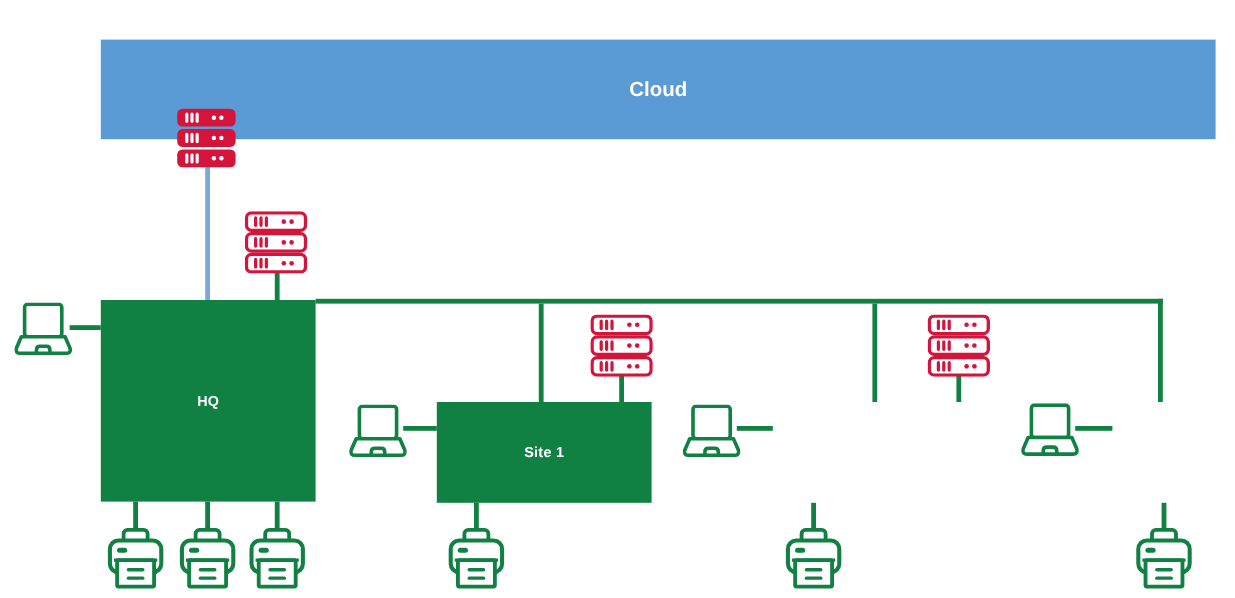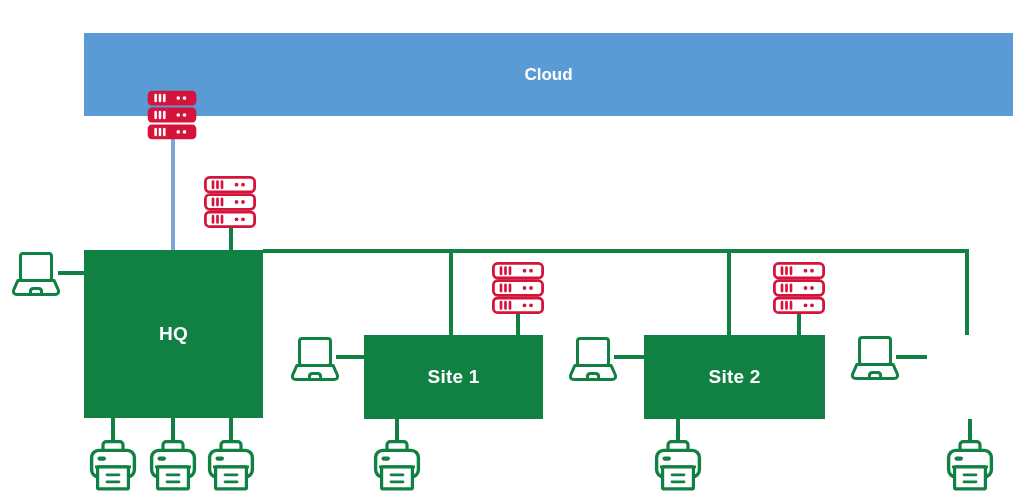--- a/index.html
+++ b/index.html
@@ -9,21 +9,21 @@
     --lblue:#7CA7DB;
   }
   html,body{margin:0;padding:0;background:#fff;}
   .canvas{
     position:relative;width:1029px;height:498px;background:#fff;
     overflow:hidden;font-family:"Liberation Sans",sans-serif;
   }
   .node{
     position:absolute;background:var(--green);
     display:flex;align-items:center;justify-content:center;
-    color:#fff;font-weight:700;font-size:19px;letter-spacing:0.2px;
+    color:#fff;font-weight:700;font-size:12px;letter-spacing:0.2px;
   }
   .cloud{
     position:absolute;background:var(--cloud);
     display:flex;align-items:center;justify-content:center;
     color:#fff;font-weight:700;font-size:17px;
   }
   .gline{position:absolute;background:var(--green);}
   .bline{position:absolute;background:var(--lblue);}
   .icon{position:absolute;display:block;}
 </style>
@@ -123,23 +123,20 @@
   <div class="gline" style="left:395px;top:419px;width:4px;height:22px;"></div>
   <div class="gline" style="left:676px;top:419px;width:4px;height:22px;"></div>
   <div class="gline" style="left:968px;top:419px;width:4px;height:22px;"></div>
 
   <div class="node" style="left:84px;top:250px;width:179px;height:168px;">
     <span>HQ</span>
   </div>
   <div class="node" style="left:364px;top:335px;width:179px;height:84px;">
     <span>Site 1</span>
   </div>
-  <div class="node" style="left:644px;top:335px;width:181px;height:84px;">
-    <span>Site 2</span>
-  </div>
 
   <svg class="icon" style="left:147px;top:90px;width:50px;height:50px;">
       <use href="#sym-server-filled"></use>
     </svg>
   <svg class="icon" style="left:204px;top:176px;width:52px;height:52px;">
       <use href="#sym-server-outline"></use>
     </svg>
   <svg class="icon" style="left:492px;top:262px;width:52px;height:52px;">
       <use href="#sym-server-outline"></use>
     </svg>

